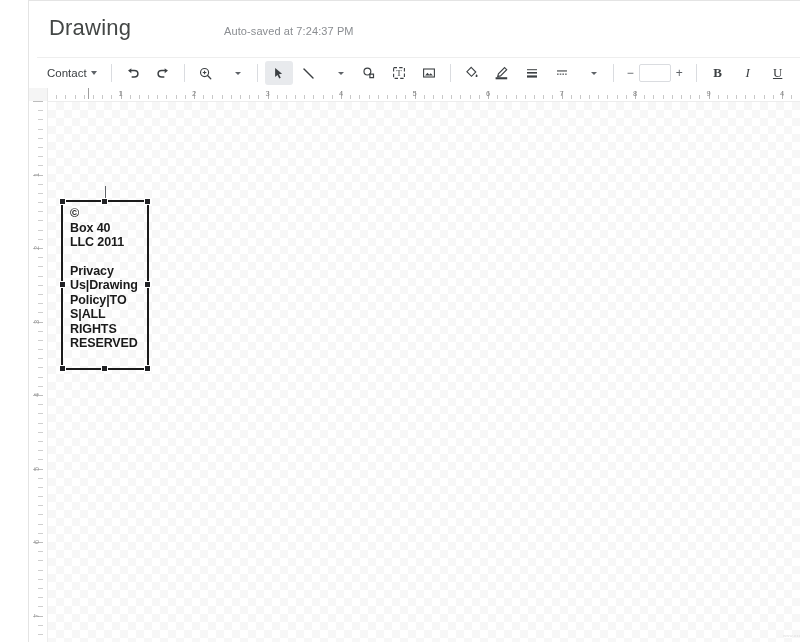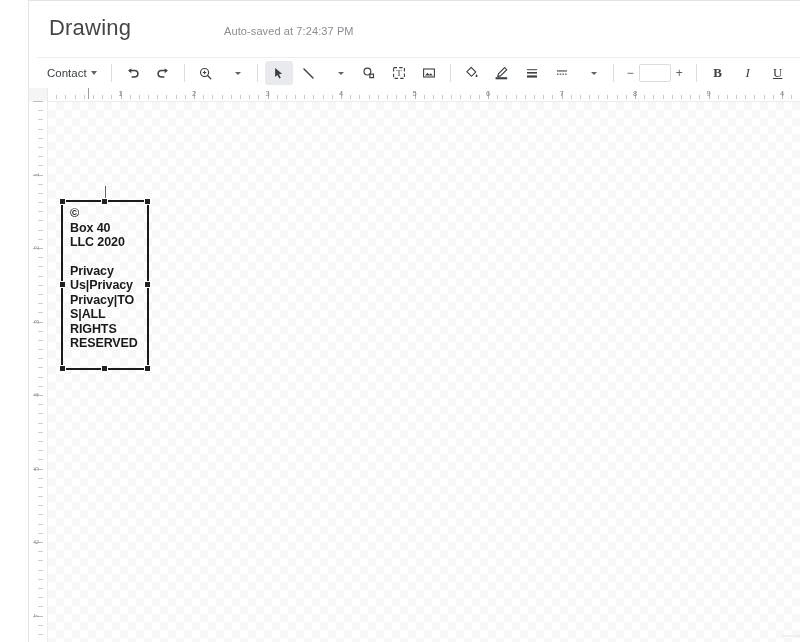--- a/index.html
+++ b/index.html
@@ -283,25 +283,25 @@
   </div>
 
   <div class="workarea">
 
     <div class="canvas">
       <div class="shape">
         <div class="rot-stem"></div>
         <div class="shape-text">
           <p>©</p>
           <p>Box 40</p>
-          <p>LLC 2020</p>
+          <p>LLC 2011</p>
           <div class="gap"></div>
           <p>Privacy</p>
-          <p>Us|Privacy</p>
-          <p>Privacy|TO</p>
+          <p>Us|Drawing</p>
+          <p>Policy|TO</p>
           <p>S|ALL</p>
           <p>RIGHTS</p>
           <p>RESERVED</p>
         </div>
         <div class="handle h-tl"></div>
         <div class="handle h-tm"></div>
         <div class="handle h-tr"></div>
         <div class="handle h-ml"></div>
         <div class="handle h-mr"></div>
         <div class="handle h-bl"></div>

